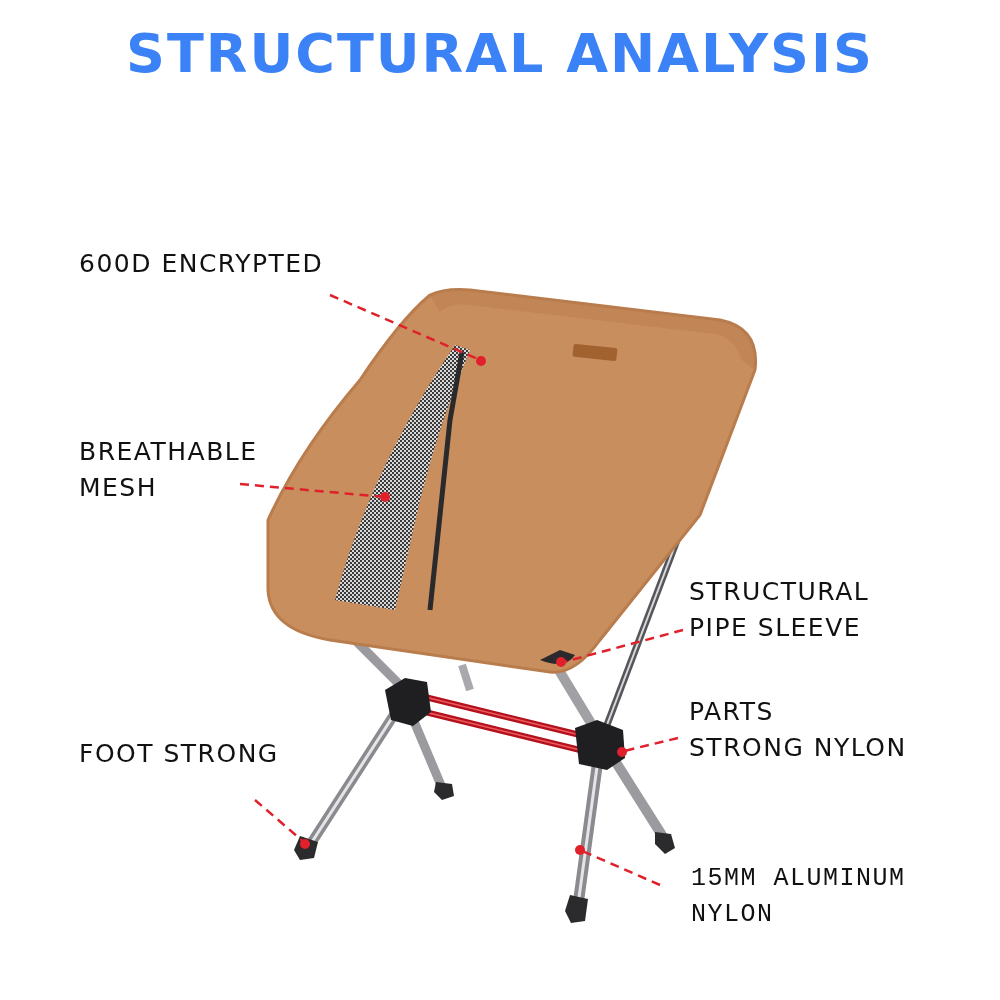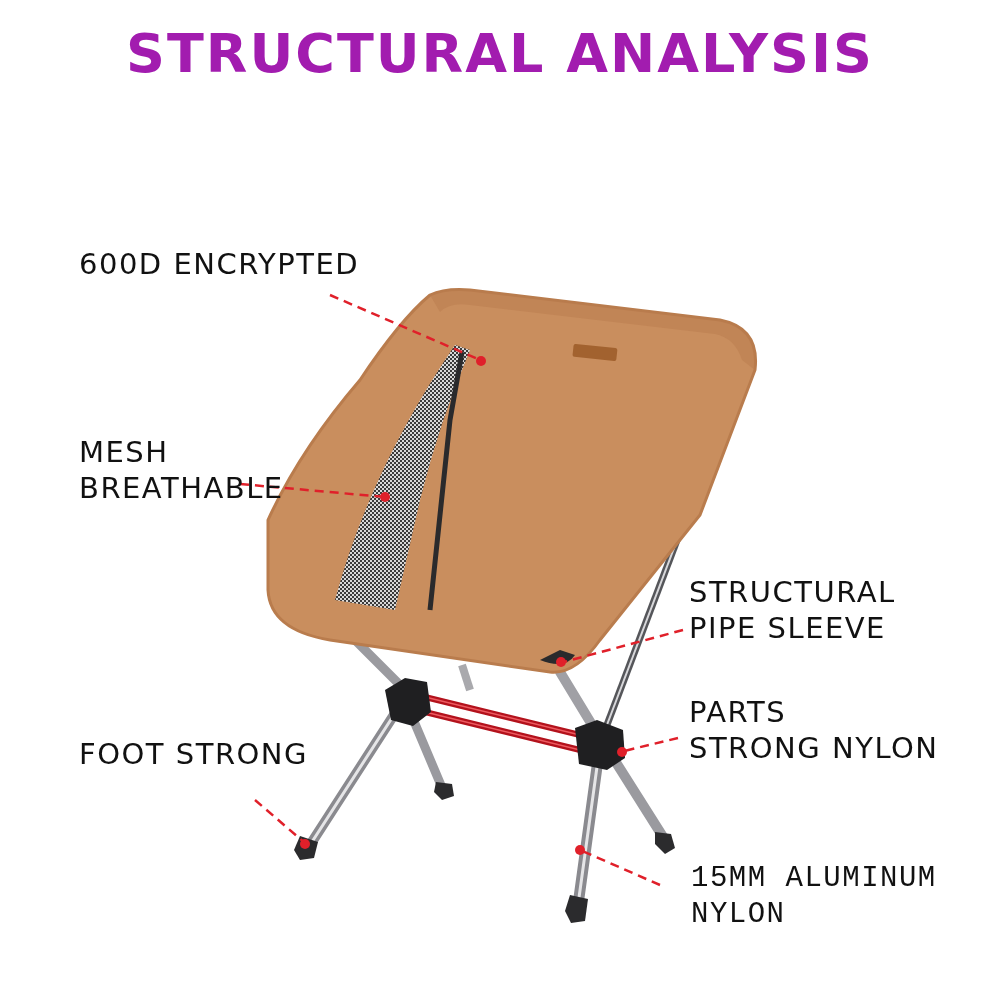--- a/index.html
+++ b/index.html
@@ -1,23 +1,23 @@
 <!DOCTYPE html>
 <html><head>
   <meta charset="utf-8">
   <style>
     html, body { margin: 0; padding: 0; background: #ffffff; }
     body { width: 1000px; height: 1000px; position: relative; overflow: hidden; font-family: "DejaVu Sans", sans-serif; }
     .title {
       position: absolute; left: 0; top: 22px; width: 1000px; text-align: center;
       font-family: "DejaVu Sans", sans-serif; font-weight: bold; font-size: 54px;
-      letter-spacing: 2px; color: #a21caf;
+      letter-spacing: 2px; color: #3b82f6;
     }
     .label {
-      position: absolute; font-family: "DejaVu Sans", sans-serif; font-size: 29px;
+      position: absolute; font-family: "DejaVu Sans", sans-serif; font-size: 25px;
       line-height: 36px; color: #111111; letter-spacing: 1.5px; white-space: nowrap;
     }
     .label span { display: block; }
     svg.art { position: absolute; left: 0; top: 0; }
   </style>
 </head>
 <body>
 
 <div class="title">STRUCTURAL ANALYSIS</div>
 
@@ -95,22 +95,22 @@
     <circle cx="622" cy="752" r="5"></circle>
     <circle cx="305" cy="844" r="5"></circle>
     <circle cx="580" cy="850" r="5"></circle>
   </g>
 </svg>
 
 <div class="label" style="left:79px; top:246px;">
   <span>600D ENCRYPTED</span>
 </div>
 <div class="label" style="left:79px; top:434px;">
+  <span>BREATHABLE</span>
   <span>MESH</span>
-  <span>BREATHABLE</span>
 </div>
 <div class="label" style="left:689px; top:574px;">
   <span>STRUCTURAL</span>
   <span>PIPE SLEEVE</span>
 </div>
 <div class="label" style="left:689px; top:694px;">
   <span>PARTS</span>
   <span>STRONG NYLON</span>
 </div>
 <div class="label" style="left:79px; top:736px;">

